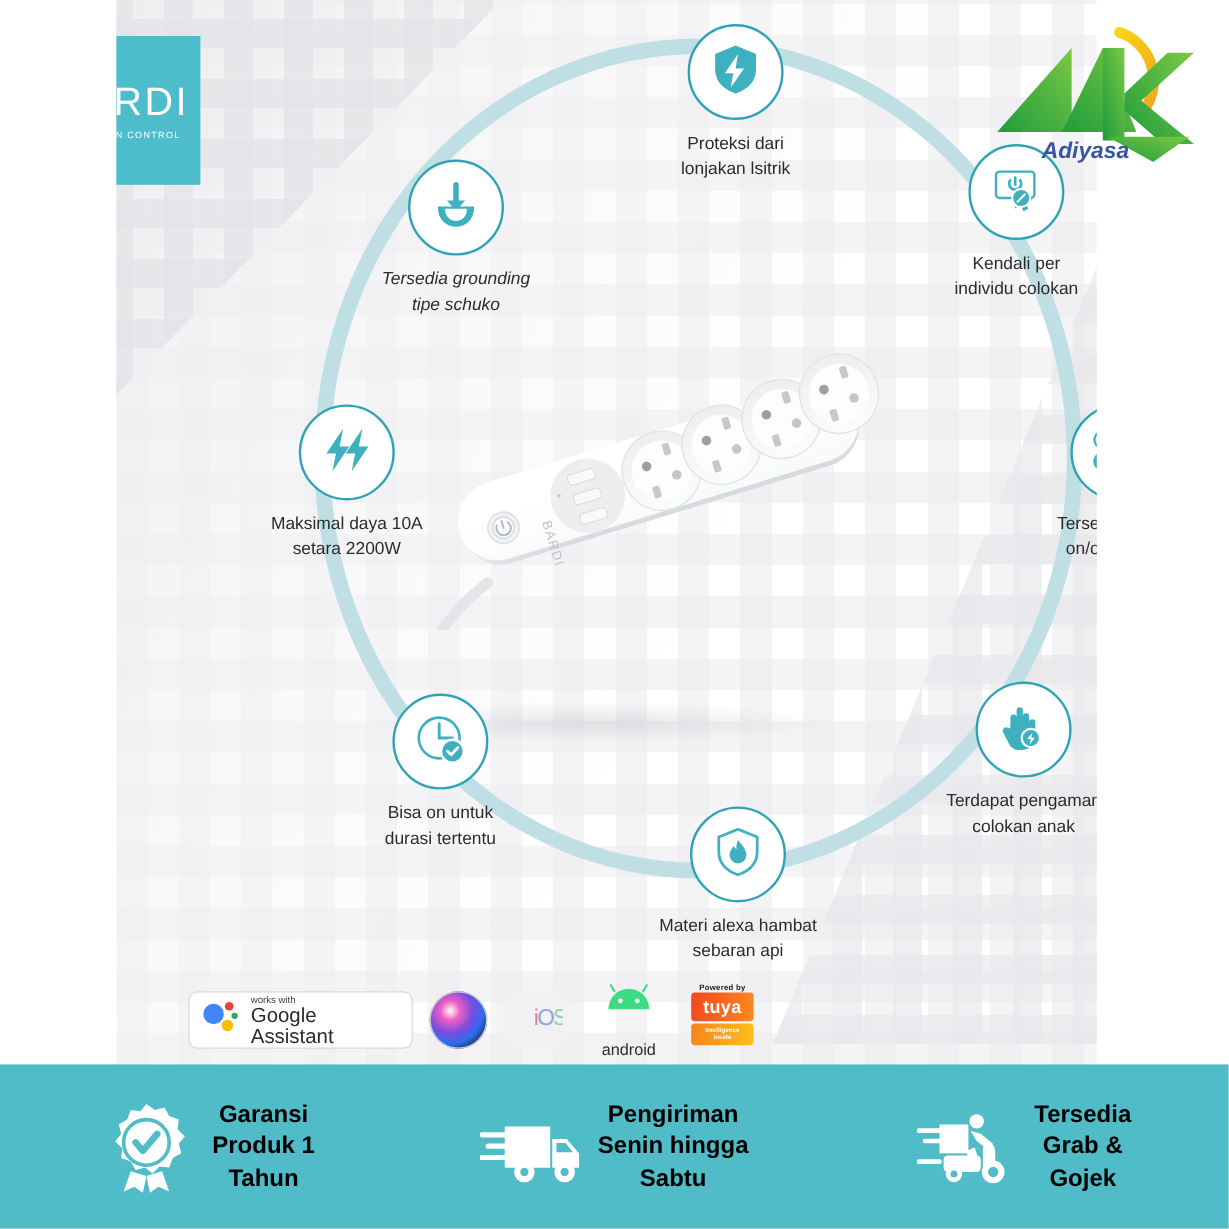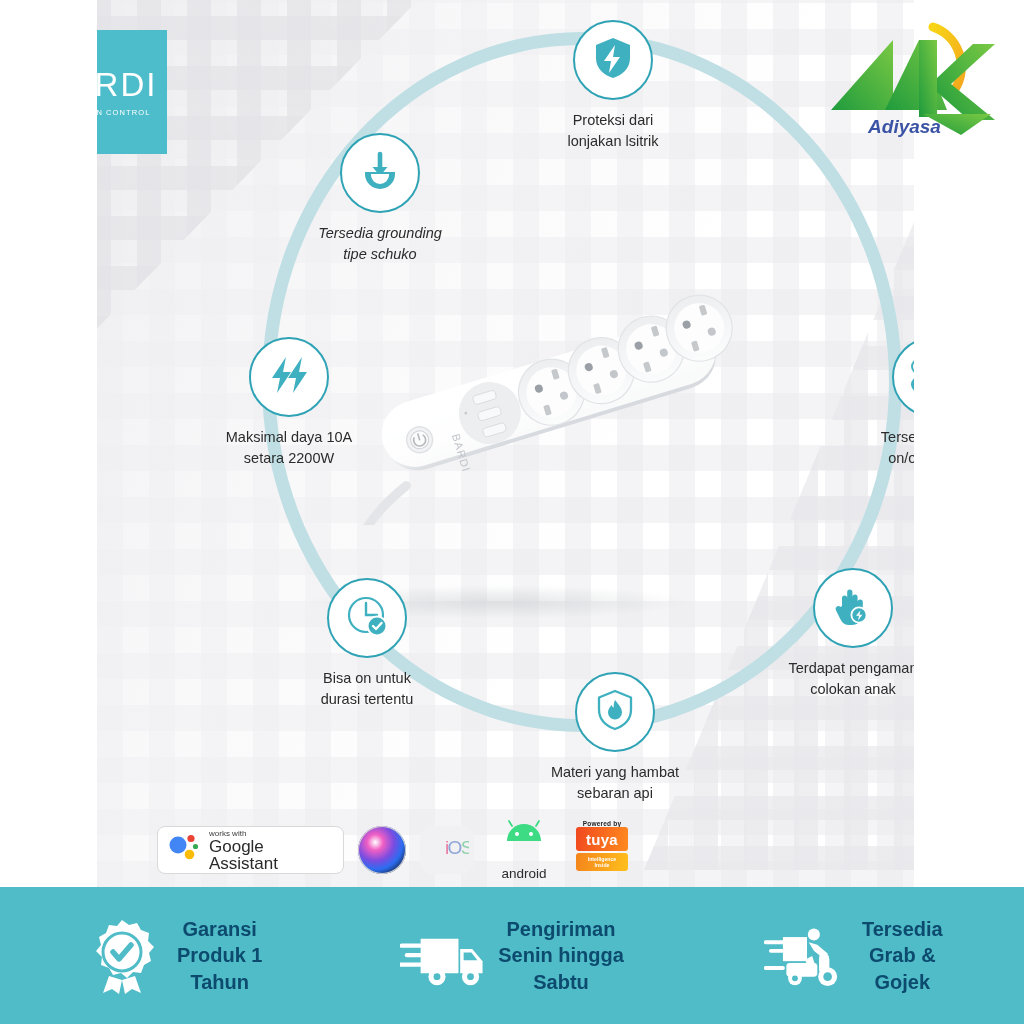--- a/index.html
+++ b/index.html
@@ -84,21 +84,21 @@
      background:linear-gradient(100deg,#f0481f,#ff8a1e);color:#fff;font-size:15px;font-weight:700;
      display:flex;align-items:center;justify-content:center;letter-spacing:.3px;text-align:right;}
   .tuya .tsub{width:52px;height:18px;margin-top:2px;border-radius:3px;
      background:linear-gradient(100deg,#f4841c,#ffc01c);color:#fff;font-size:5.2px;font-weight:700;
      display:flex;flex-direction:column;align-items:center;justify-content:center;line-height:1.25;}
 
   
   .footer{position:absolute;left:0;top:887px;width:1024px;height:137px;background:#50bcc8;
      display:flex;align-items:center;}
   .fcell{flex:1;display:flex;align-items:center;justify-content:center;gap:12px;}
-  .fcell .ftext{color:#0c4a6e;font-size:20px;font-weight:700;line-height:1.32;text-align:center;
+  .fcell .ftext{color:#000000;font-size:20px;font-weight:700;line-height:1.32;text-align:center;
      font-family:"Liberation Sans",sans-serif;}
   .ficon{width:86px;height:86px;flex:0 0 auto;display:flex;align-items:center;justify-content:center;}
 </style>
 </head>
 <body>
 
 <div class="page">
 
   <div class="panel">
     <div class="panel-bg"></div>
@@ -207,20 +207,38 @@
             <path d="M12 24 h18 v1 a9 9 0 0 1-18 0 z" fill="#ffffff"></path>
           </svg>
         </span>
       </div>
       <div class="ftxt">
         <div>Tersedia grounding</div>
         <div>tipe schuko</div>
       </div>
     </div>
 
+    <div class="feat f-indiv">
+      <div class="circ">
+        <span>
+          <svg width="46" height="42" viewBox="0 0 46 42">
+            <rect x="6" y="6" width="32" height="22" rx="3" fill="none" stroke="#3fb0bf" stroke-width="2"></rect>
+            <path d="M22 11 v6" stroke="#3fb0bf" stroke-width="2.2" stroke-linecap="round"></path>
+            <path d="M18.4 12.6 a5 5 0 1 0 7.2 0" stroke="#3fb0bf" stroke-width="2.2" fill="none"></path>
+            <path d="M22 22 l14 7 -6 2 3 6 -4 2 -3-6 -4 4 z" fill="#3fb0bf"></path>
+            <circle cx="27" cy="28" r="7.5" fill="#3fb0bf" stroke="#ffffff" stroke-width="1.6"></circle>
+            <path d="M23.5 31.5 L30.5 24.5" stroke="#ffffff" stroke-width="1.6"></path>
+          </svg>
+        </span>
+      </div>
+      <div class="ftxt">
+        <div>Kendali per</div>
+        <div>individu colokan</div>
+      </div>
+    </div>
 
     <div class="feat f-power">
       <div class="circ">
         <span>
           <svg width="44" height="42" viewBox="0 0 44 42">
             <path d="M19 3 L5 24 h8 l-3 15 14-21 h-8 z" fill="#3fb0bf"></path>
             <path d="M35 3 L21 24 h8 l-3 15 14-21 h-8 z" fill="#3fb0bf"></path>
           </svg>
         </span>
       </div>
@@ -286,21 +304,21 @@
     <div class="feat f-fire">
       <div class="circ">
         <span>
           <svg width="40" height="44" viewBox="0 0 40 44">
             <path d="M20 3 L36 9.5 v12 c0 10.5-7.5 16.5-16 19.5 C11.5 38 4 32 4 21.5 V9.5 Z" fill="none" stroke="#3fb0bf" stroke-width="2.3" stroke-linejoin="round"></path>
             <path d="M20 12 c4 5 7 8 7 12.5 A7 7 0 0 1 13 24.5 c0-3 1.8-5.2 3.4-7.4 .8 1.4 1.6 2.2 2.4 2.6 -.4-2.6 .2-5.4 1.2-7.7 z" fill="#3fb0bf"></path>
           </svg>
         </span>
       </div>
       <div class="ftxt">
-        <div>Materi yang hambat</div>
+        <div>Materi alexa hambat</div>
         <div>sebaran api</div>
       </div>
     </div>
 
     <div class="badges">
 
 
       <div class="bx gassist">
         <span>
           <svg width="34" height="34" viewBox="0 0 34 34">

